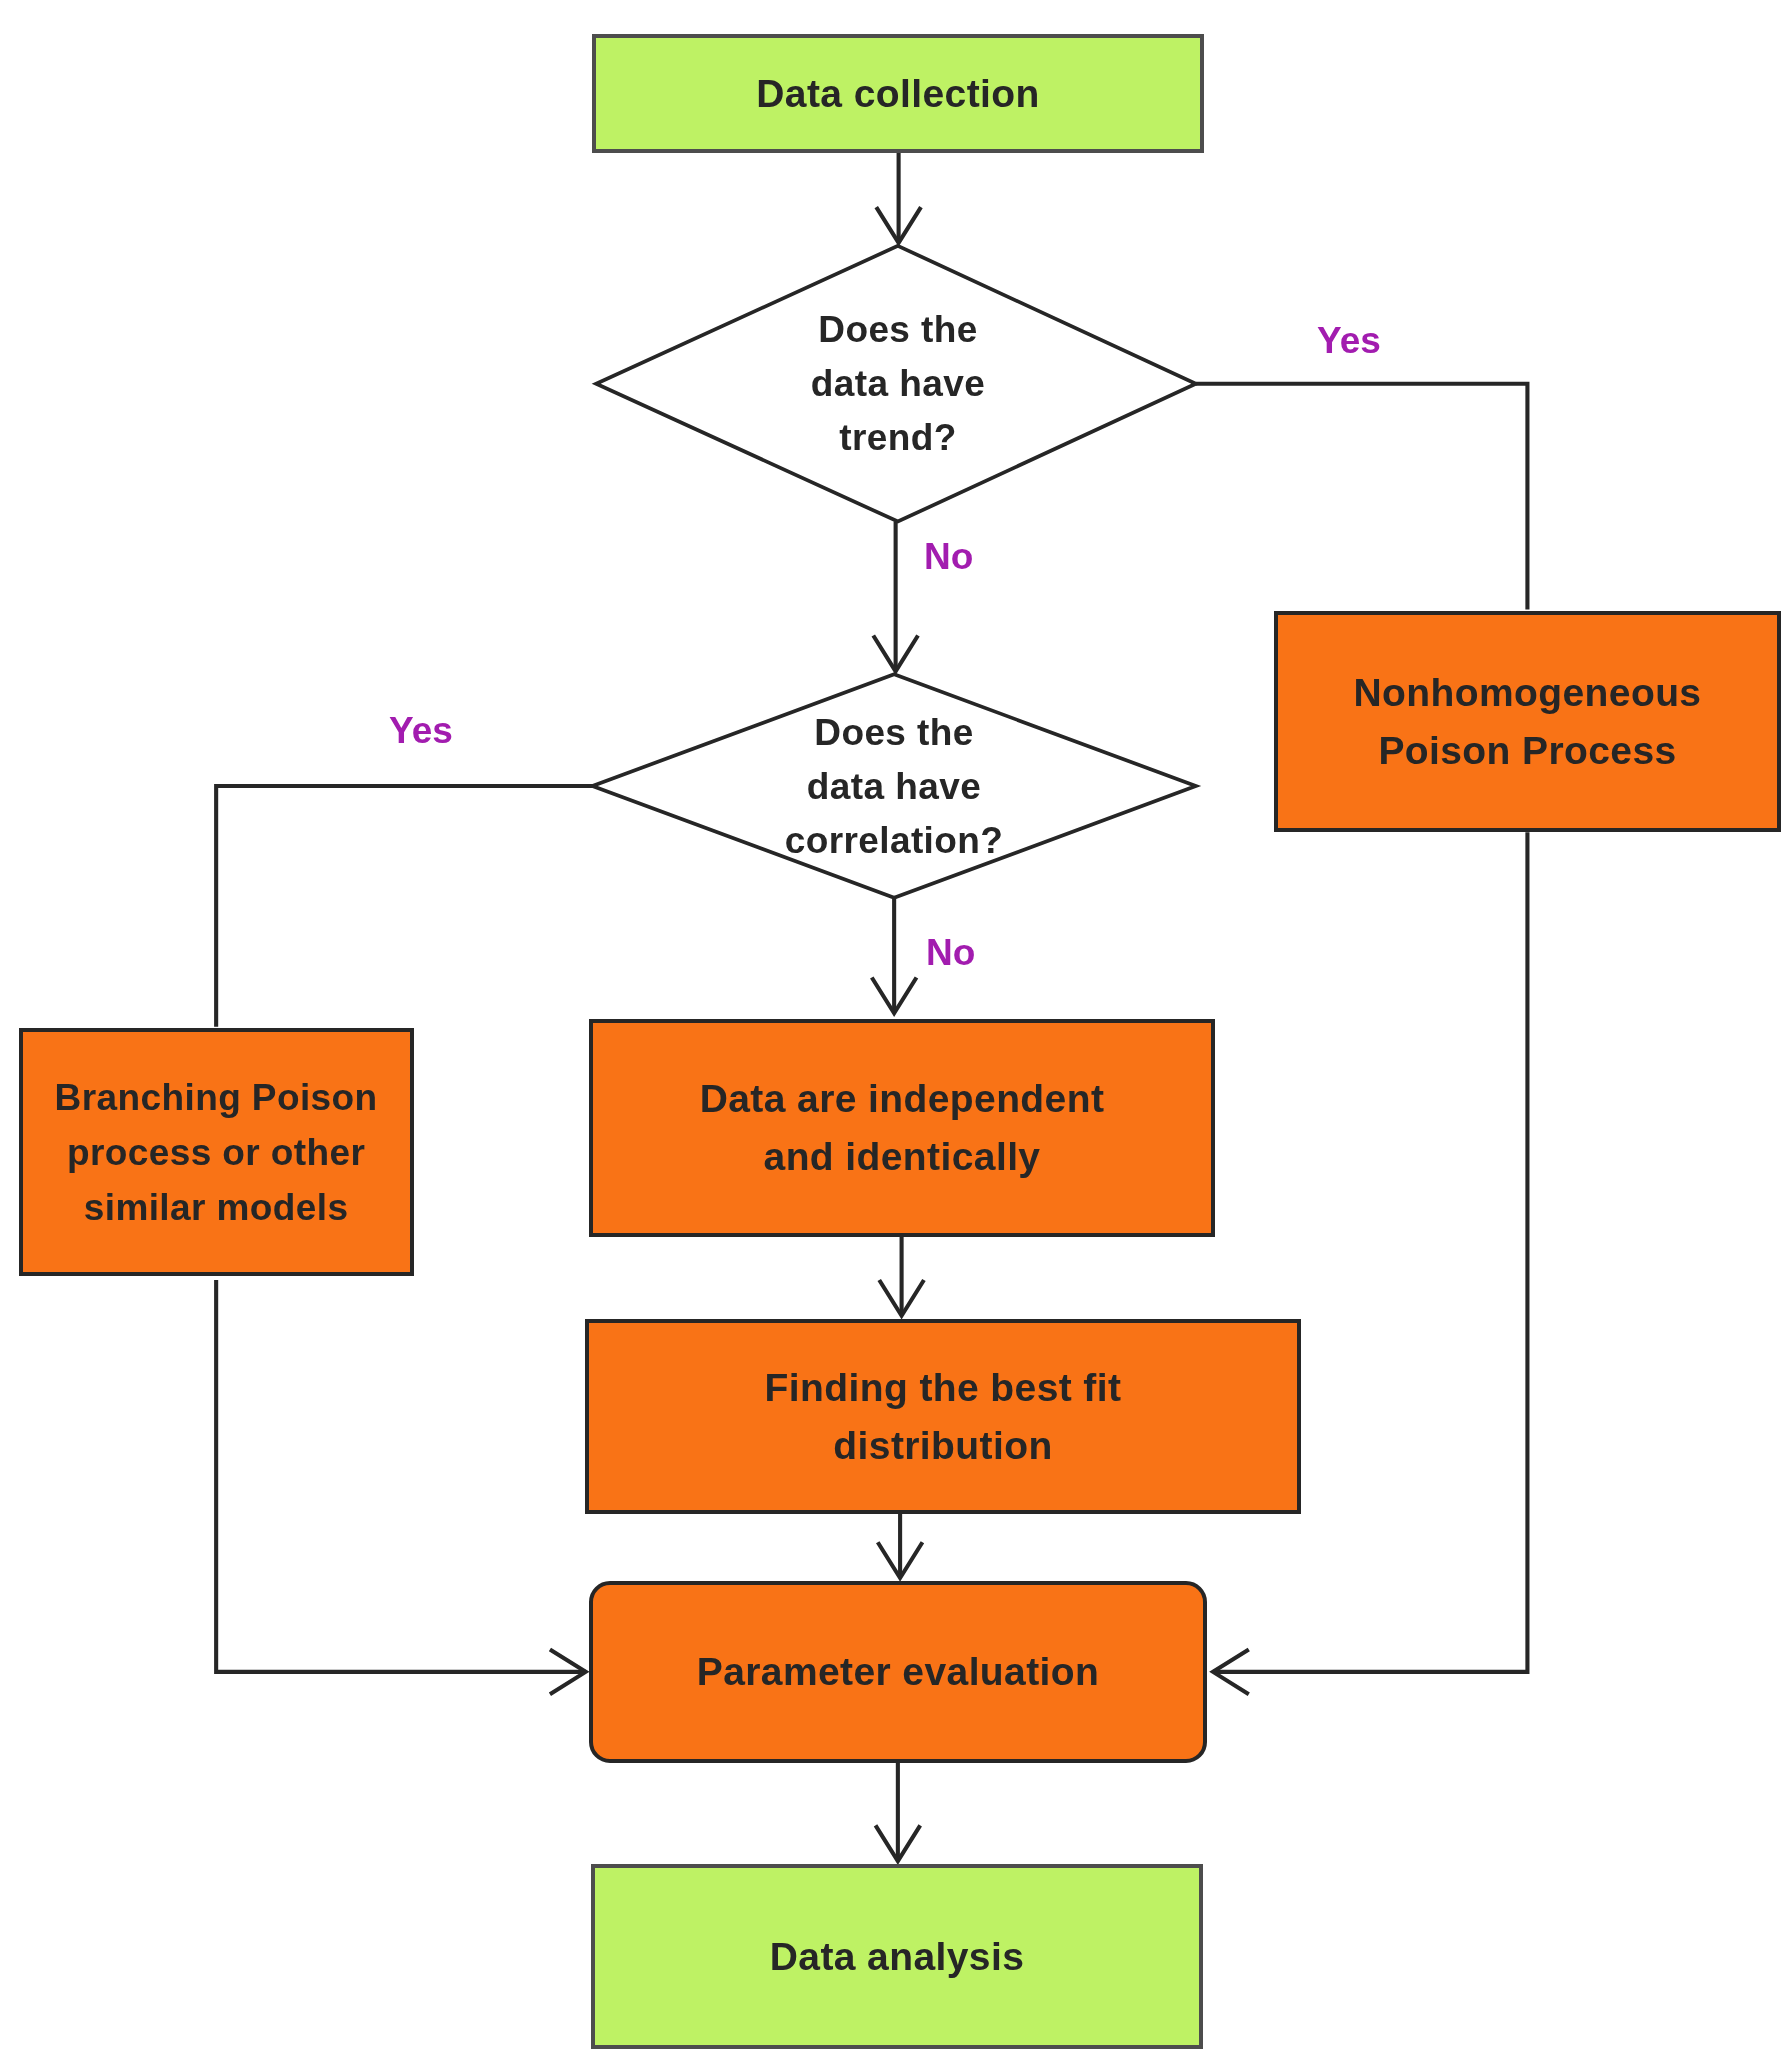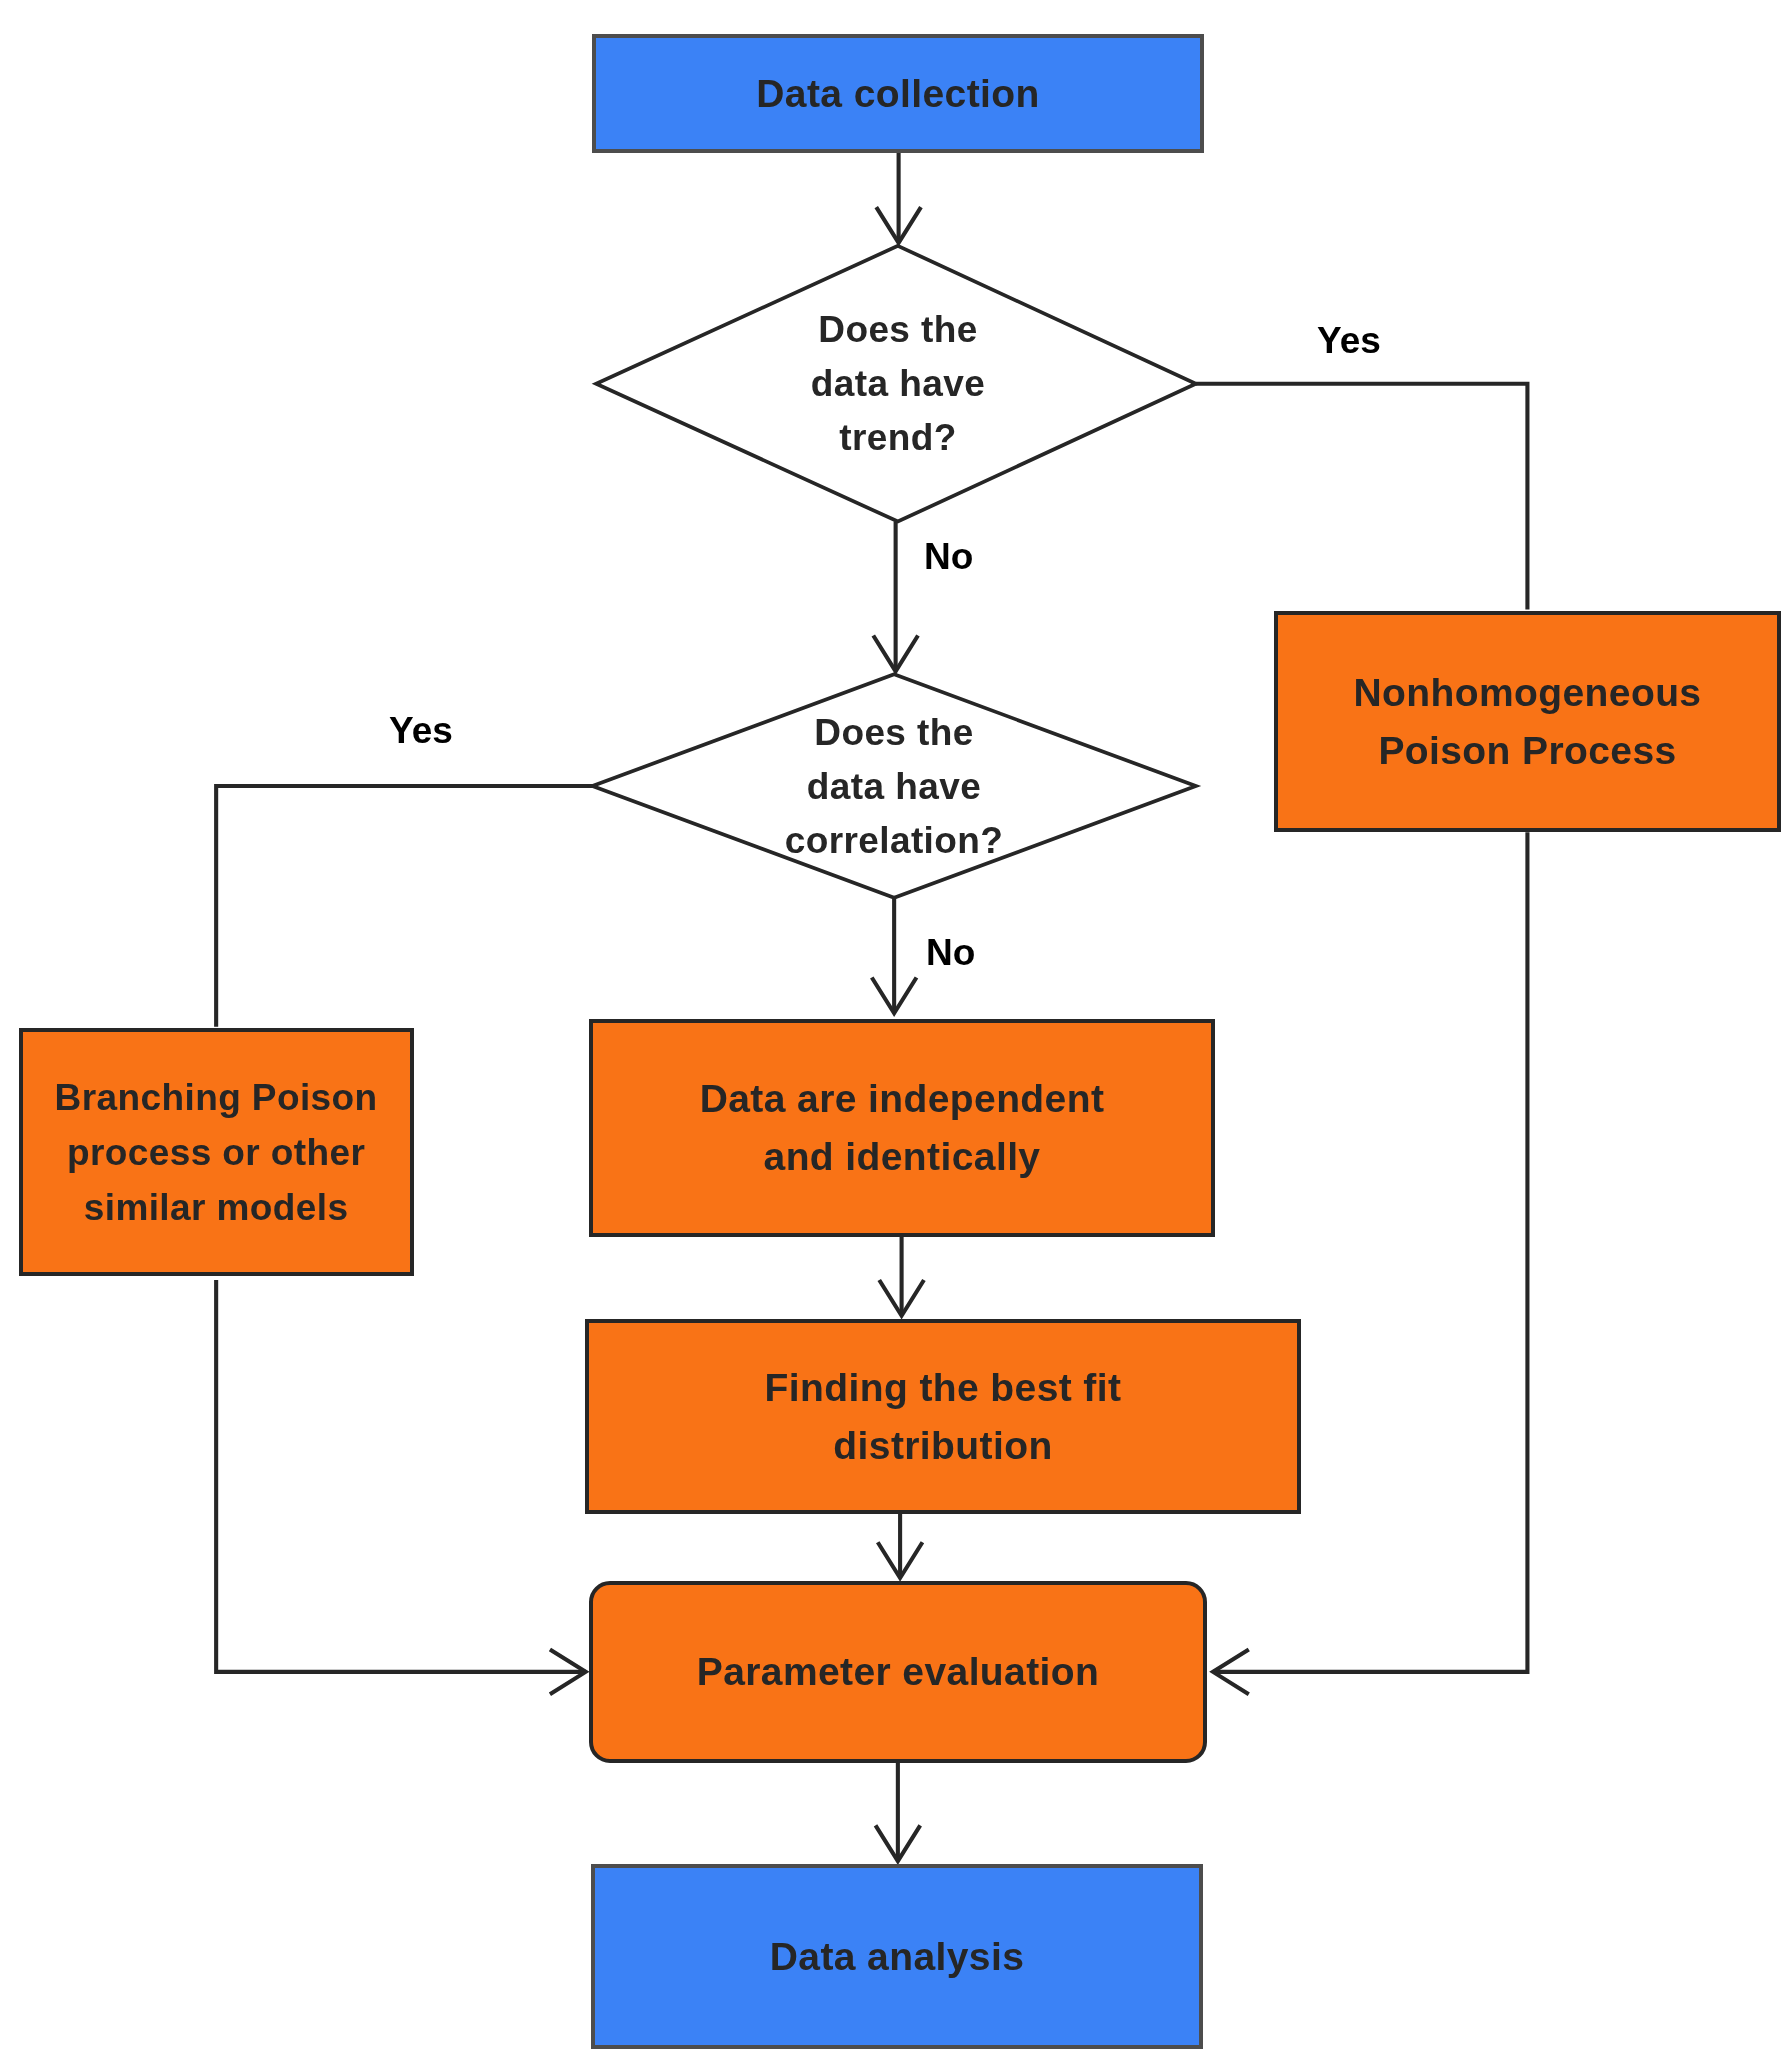--- a/index.html
+++ b/index.html
@@ -32,21 +32,21 @@
     text-align: center;
     color: #262626;
     font-weight: bold;
     letter-spacing: 0.4px;
   }
   .node.process {
     background: #f97316;
     border: 4.5px solid #262626;
   }
   .node.terminal {
-    background: #3b82f6;
+    background: #bef264;
     border: 4.5px solid #4d4d4d;
   }
   .node .ln {
     display: block;
   }
   .fs52 { font-size: 39px; line-height: 58px; }
   .fs50 { font-size: 37px; line-height: 55px; }
   .diamond-text {
     position: absolute;
     display: flex;
@@ -56,21 +56,21 @@
     text-align: left;
     color: #262626;
     font-weight: bold;
     font-size: 37px;
     line-height: 54px;
     letter-spacing: 0.4px;
     pointer-events: none;
   }
   .edge-label {
     position: absolute;
-    color: #000000;
+    color: #a21caf;
     font-weight: bold;
     font-size: 37px;
     line-height: 43px;
     white-space: nowrap;
   }
   .edge-label.centered {
     transform: translateX(-50%);
   }
 </style>
 </head>

